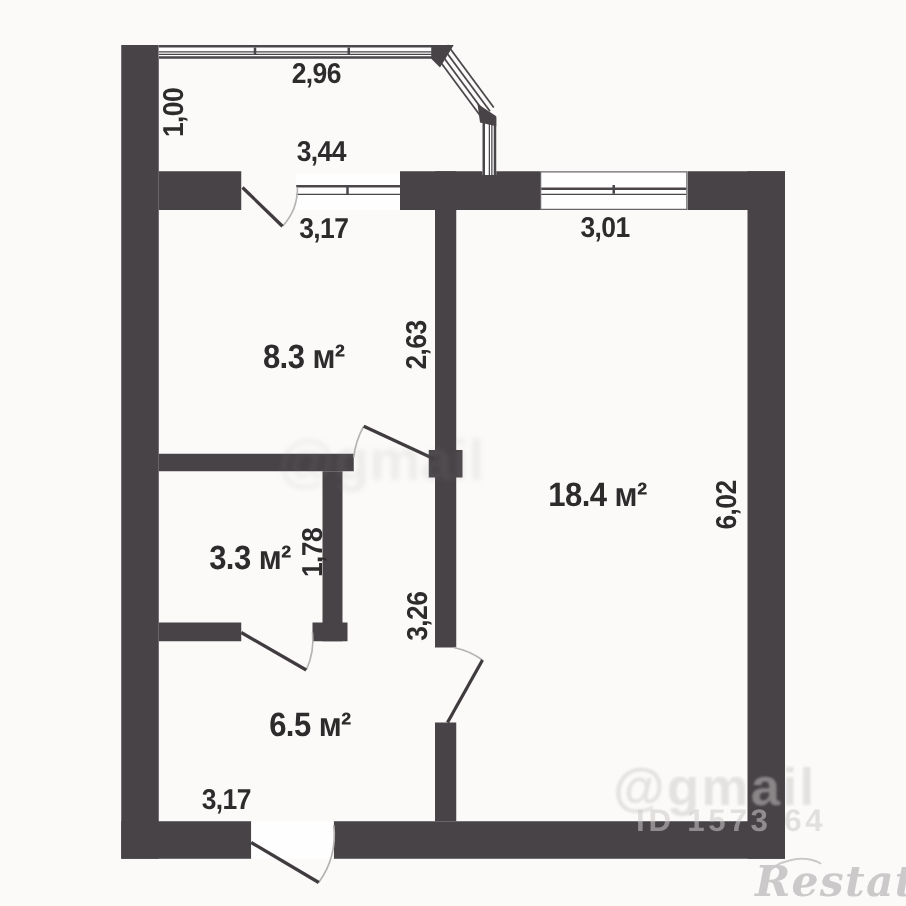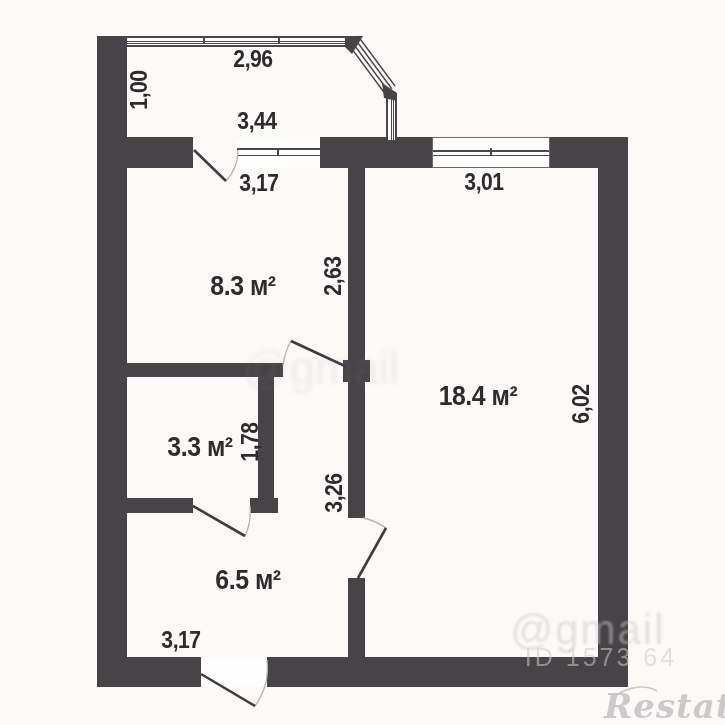--- a/index.html
+++ b/index.html
@@ -6,21 +6,21 @@
   #canvas{position:relative;width:725px;height:725px;background:#fbfaf9;overflow:hidden;
           font-family:"Liberation Sans",sans-serif;}
   .wall{position:absolute;background:#474347;}
   .win{position:absolute;background:#fefefe;}
   .wl{position:absolute;background:#4a464a;}
   .lbl{position:absolute;font-weight:600;font-size:23px;color:#2d2b2c;white-space:nowrap;
        transform:translate(-50%,-50%) scaleX(.92);letter-spacing:-.5px;z-index:6;}
   .lbl.room{font-size:27px;}
   .lbl.rot{transform:translate(-50%,-50%) rotate(-90deg) scaleX(.92);}
   #doors{position:absolute;left:0;top:0;z-index:5;}
-  .wm{position:absolute;font-weight:normal;white-space:nowrap;z-index:7;transform:translate(-50%,-50%);margin-left:16px;}
+  .wm{position:absolute;font-weight:bold;white-space:nowrap;z-index:7;transform:translate(-50%,-50%);}
   #wm-center{font-size:46px;color:rgba(150,146,148,.13);filter:blur(2px);}
   #wm-corner{font-size:42px;color:rgba(205,202,202,.5);filter:blur(1px);letter-spacing:2px;}
   #wm-id{font-size:25px;color:rgba(205,202,202,.55);letter-spacing:3px;}
   #logo{position:absolute;left:604px;top:686px;z-index:8;font-family:"DejaVu Serif",serif;
         font-style:italic;font-weight:600;font-size:34px;color:#cbc9c9;letter-spacing:1px;}
 </style>
 </head>
 <body>
 
 <div id="canvas">

